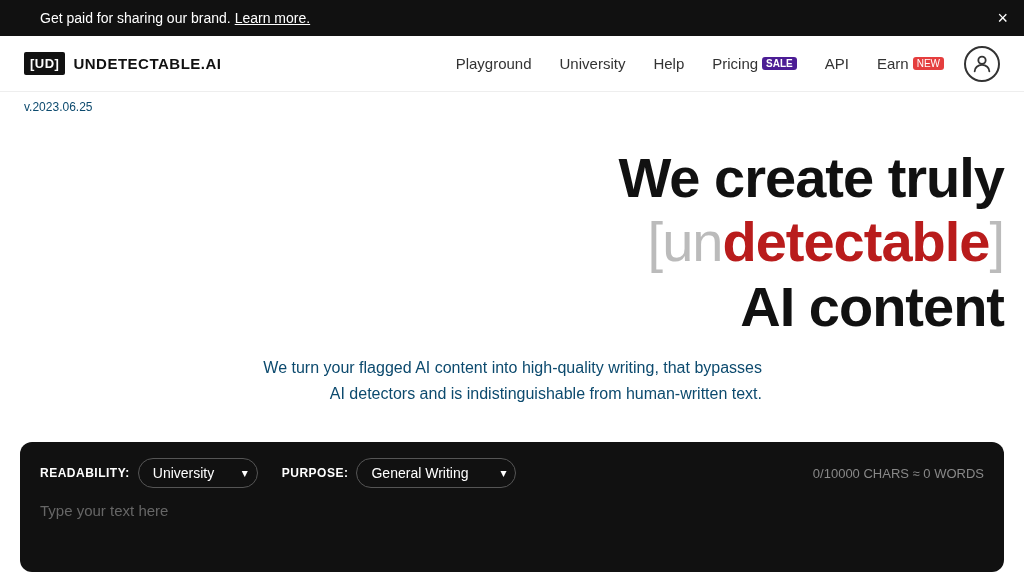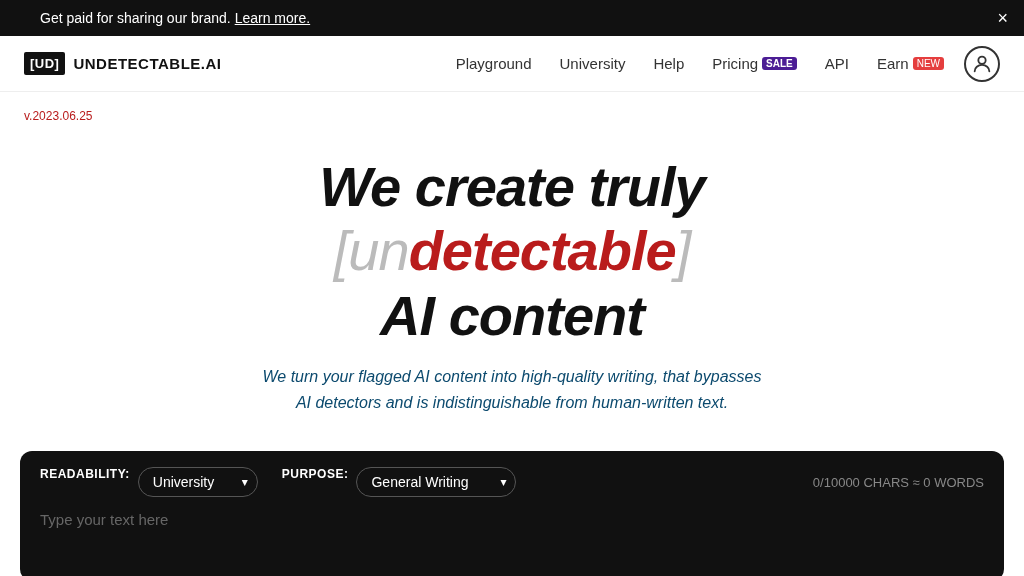--- a/index.html
+++ b/index.html
@@ -111,29 +111,27 @@
       align-items: center;
       justify-content: center;
       font-size: 18px;
       color: #333;
     }
 
     
     .version {
       padding: 8px 24px;
       font-size: 12px;
-      color: #b91c1c;
-      margin-top: 9px;
+      color: #0c4a6e;
     }
 
     
     .hero {
-      text-align: center;
+      text-align: right;
       padding: 24px 20px 20px;
-      font-style: italic;
     }
     .hero h1 {
       font-size: 56px;
       font-weight: 700;
       line-height: 1.15;
       color: #111;
       letter-spacing: -1px;
     }
     .hero h1 .undetectable-word {
       color: #bbb;
@@ -161,21 +159,21 @@
       padding: 16px 20px 20px;
       min-height: 120px;
     }
     .tool-controls {
       display: flex;
       align-items: center;
       gap: 24px;
     }
     .control-group {
       display: flex;
-      align-items: flex-start;
+      align-items: center;
       gap: 8px;
     }
     .control-label {
       color: #fff;
       font-size: 12px;
       font-weight: 700;
       letter-spacing: 0.5px;
     }
     .control-select {
       background: transparent;

